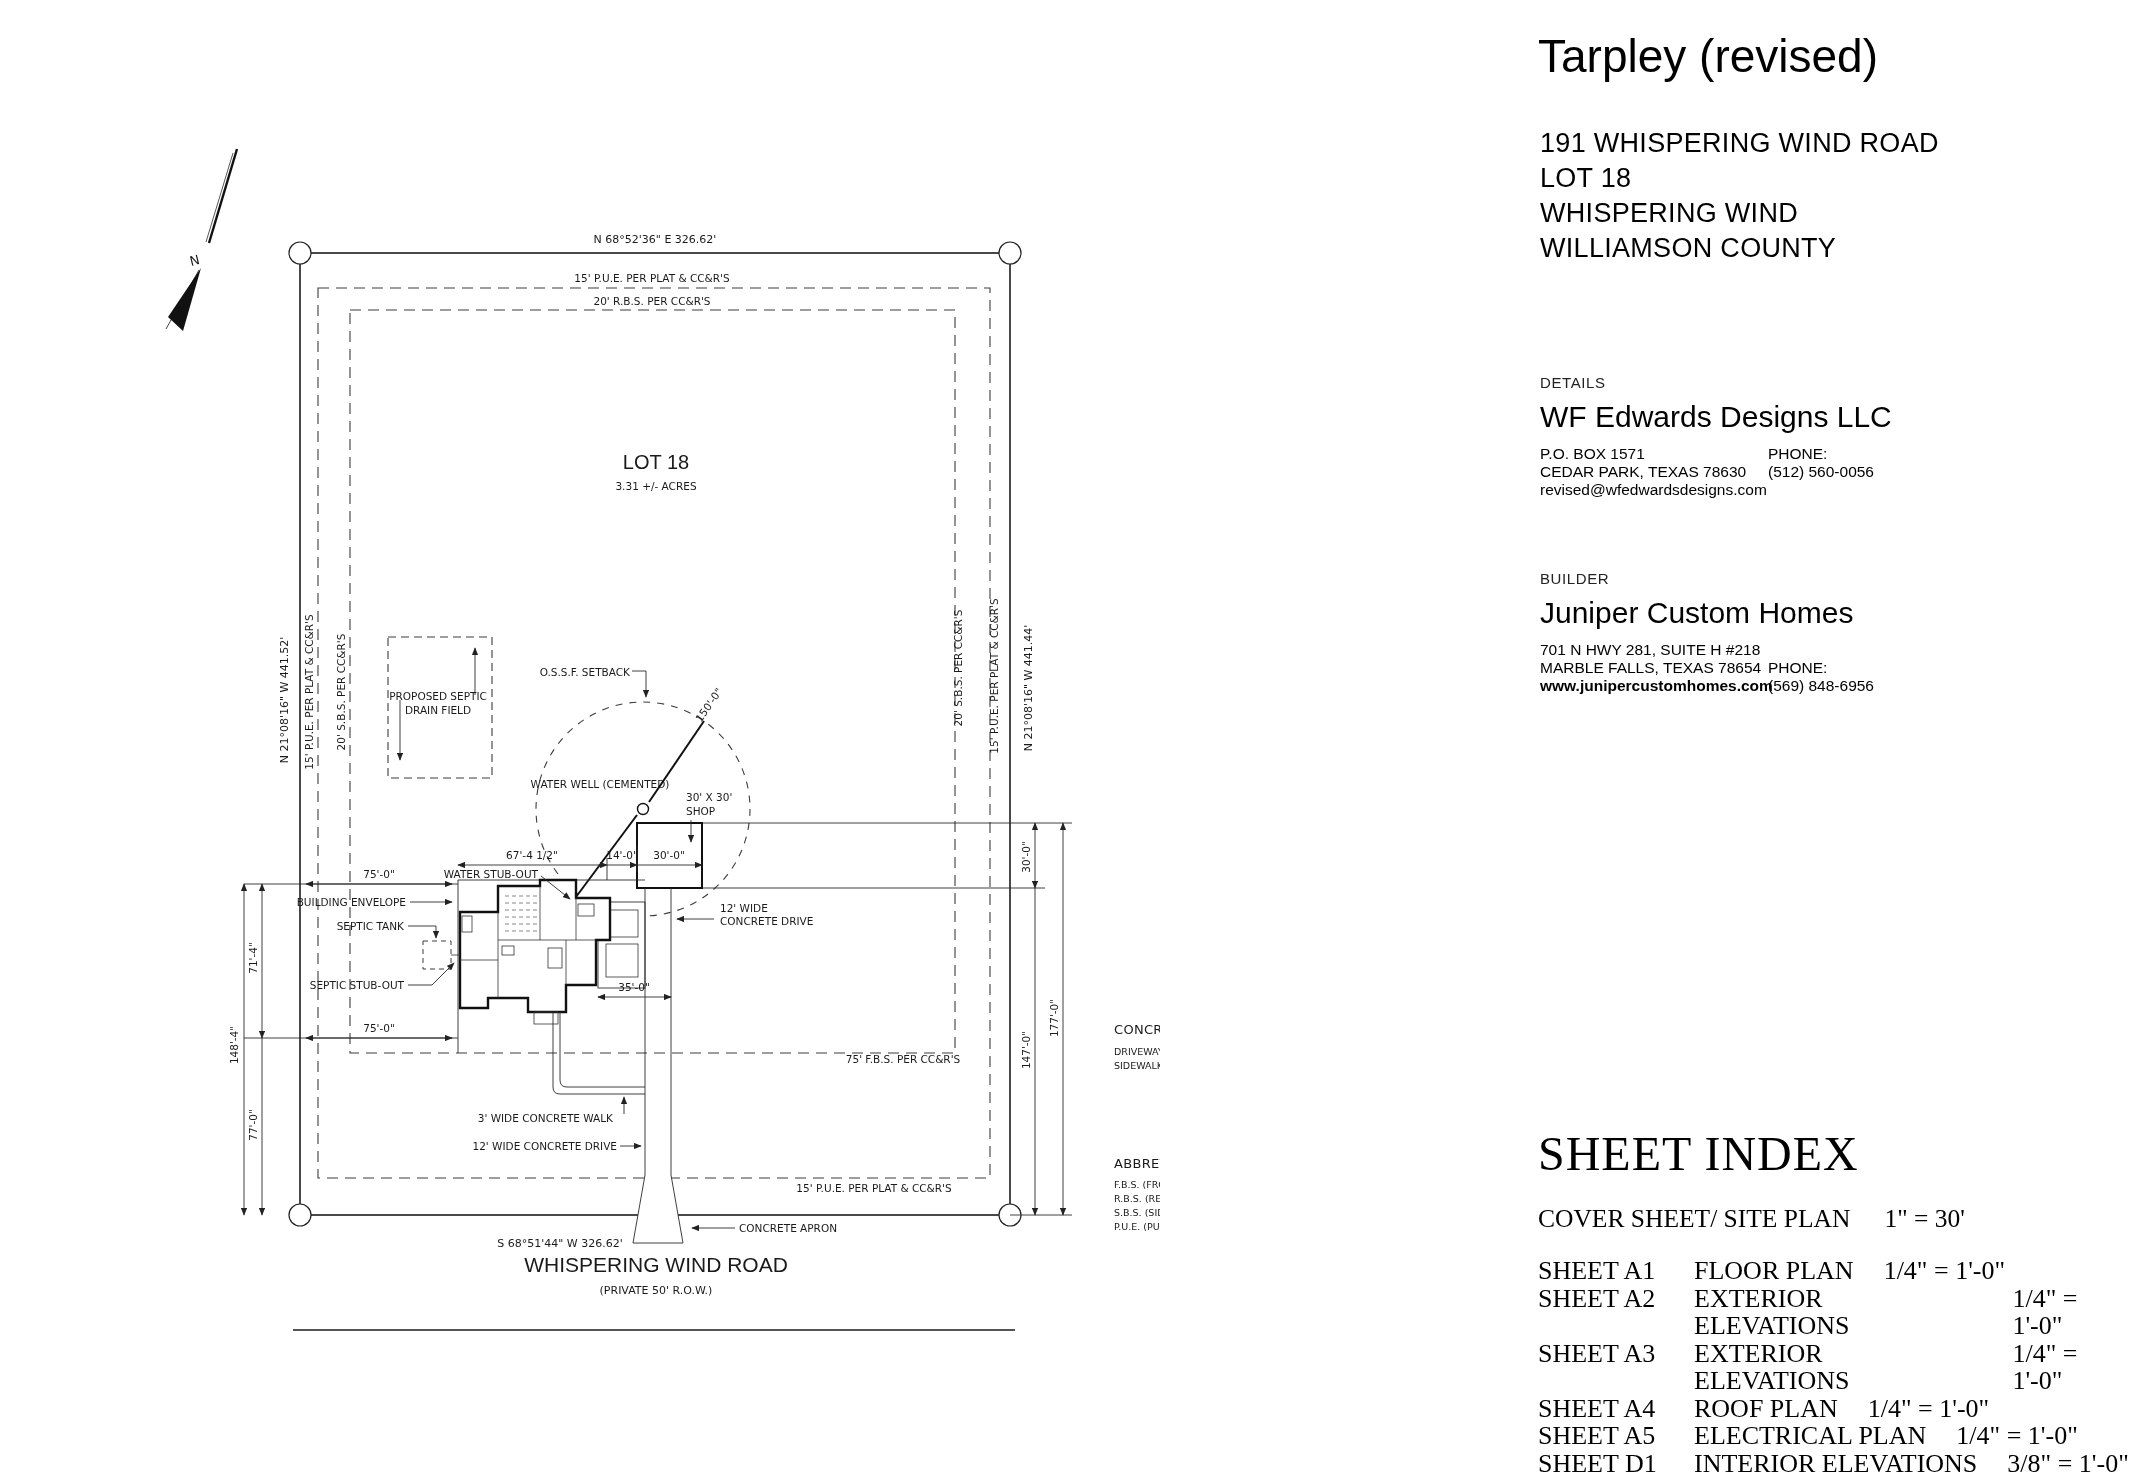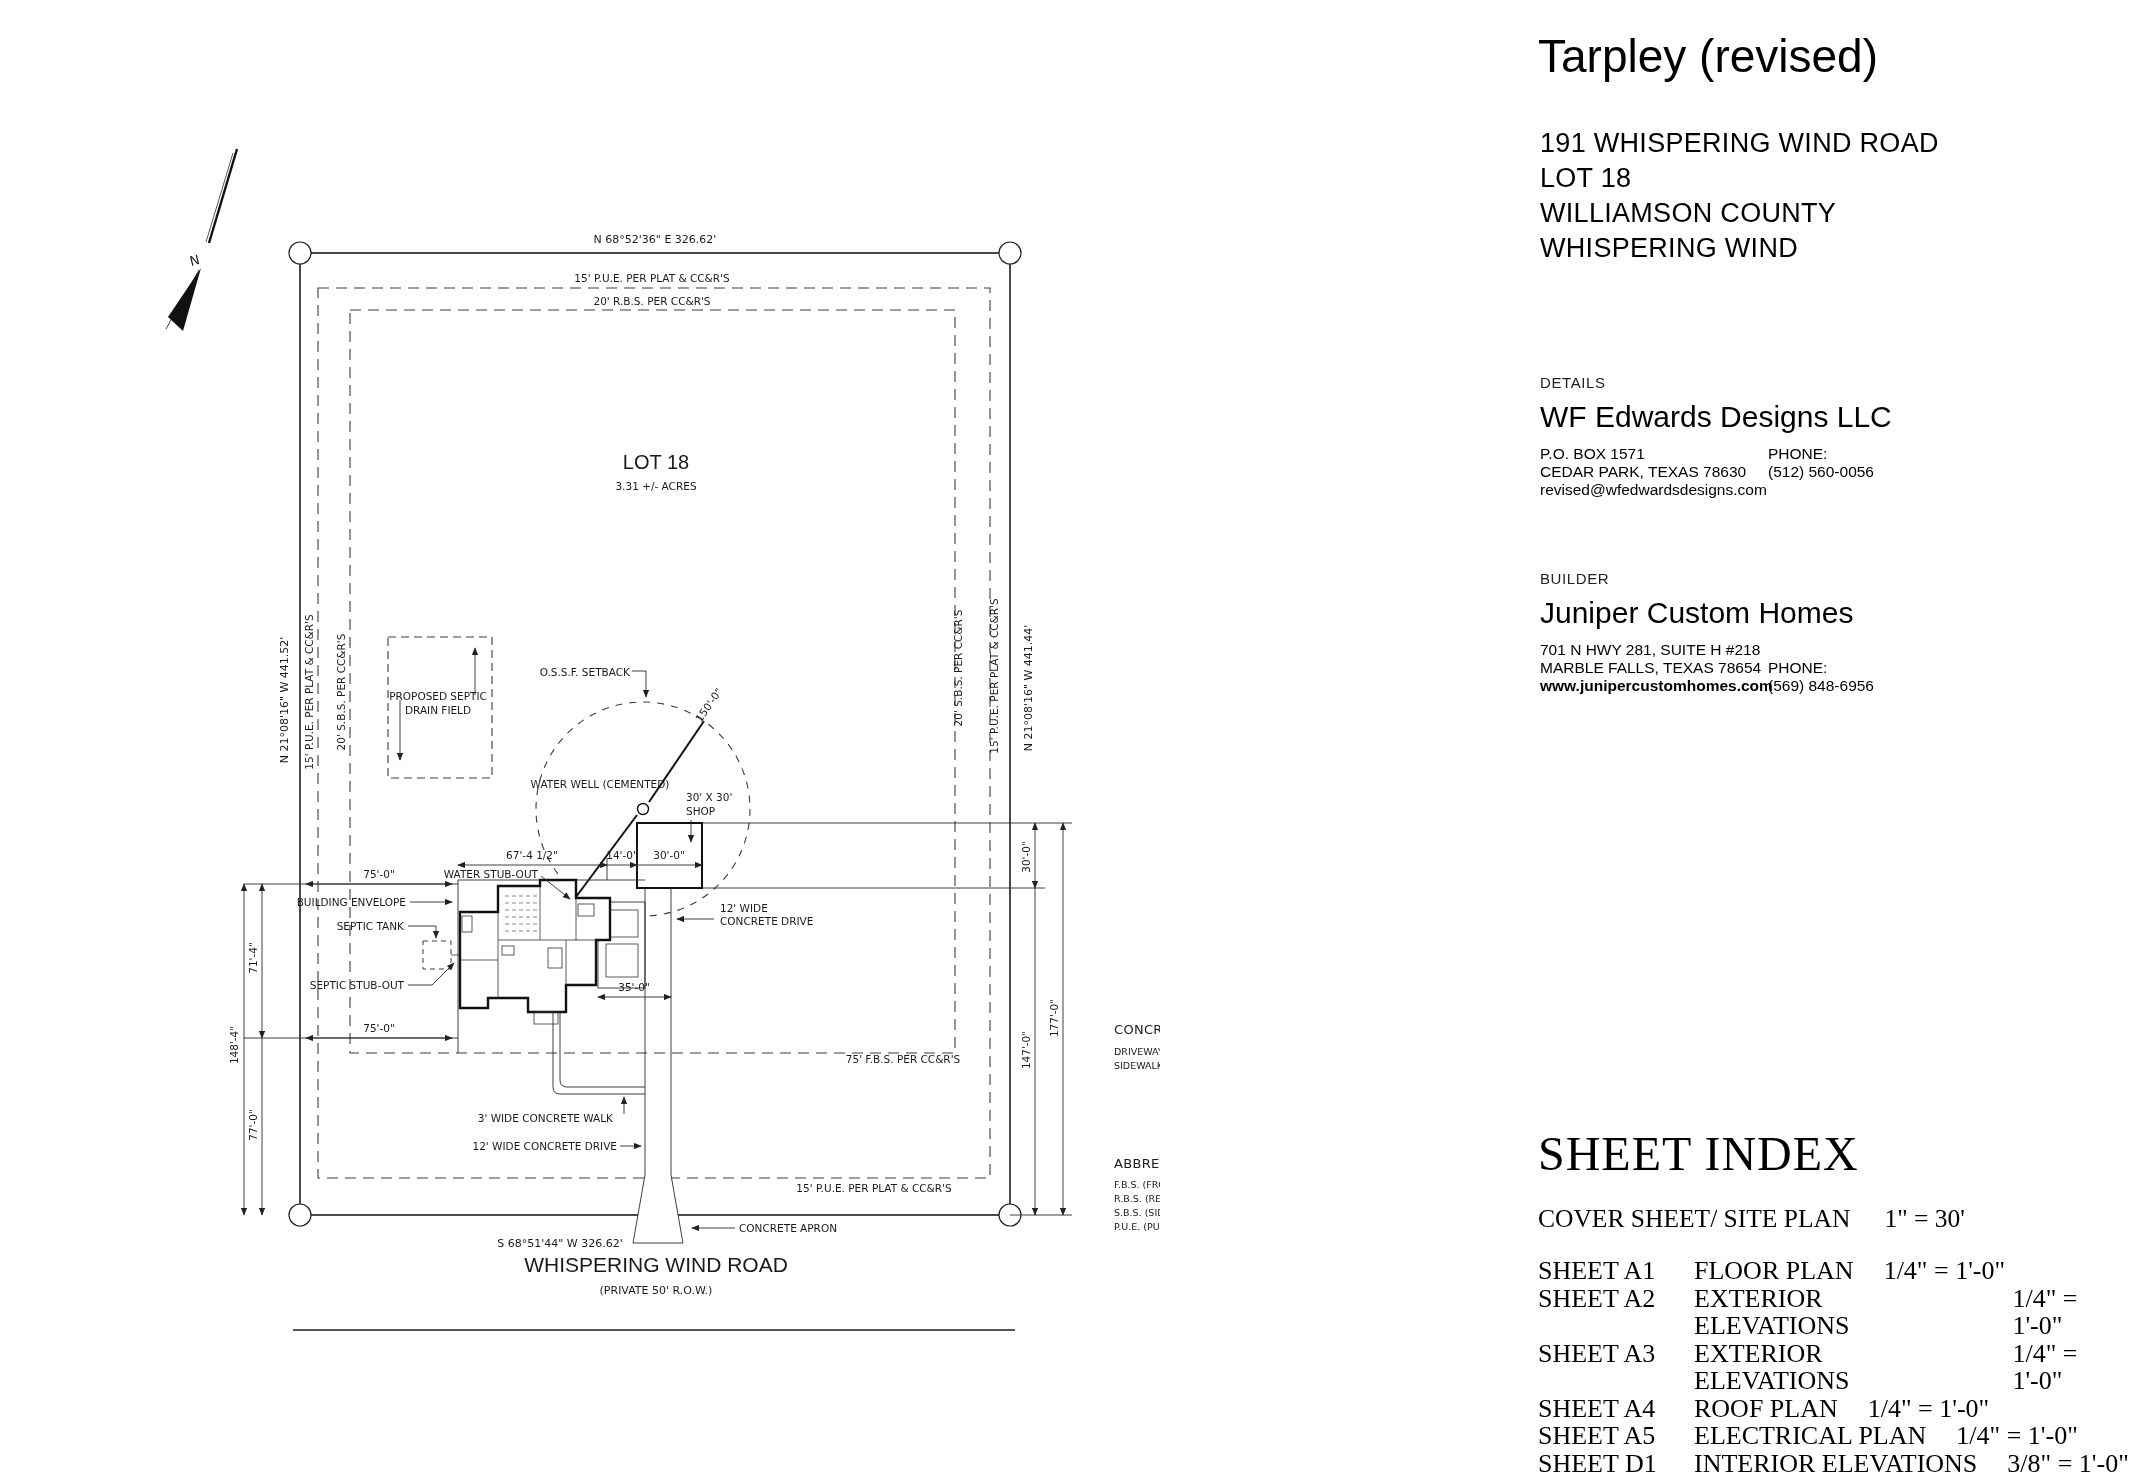--- a/index.html
+++ b/index.html
@@ -251,22 +251,22 @@
 </svg>
 </div>
 
 <div class="abs title-block">
   <div class="main-title">Tarpley (revised)</div>
 </div>
 
 <div class="abs addr-block">
   <div>191 WHISPERING WIND ROAD</div>
   <div>LOT 18</div>
+  <div>WHISPERING WIND</div>
   <div>WILLIAMSON COUNTY</div>
-  <div>WHISPERING WIND</div>
 </div>
 
 <div class="abs designer-block">
   <div class="party-heading">DETAILS</div>
   <div class="party-name">WF Edwards Designs LLC</div>
   <div class="party-details">
     <div class="party-col1">
       <div>P.O. BOX 1571</div>
       <div>CEDAR PARK, TEXAS 78630</div>
       <div>revised@wfedwardsdesigns.com</div>

